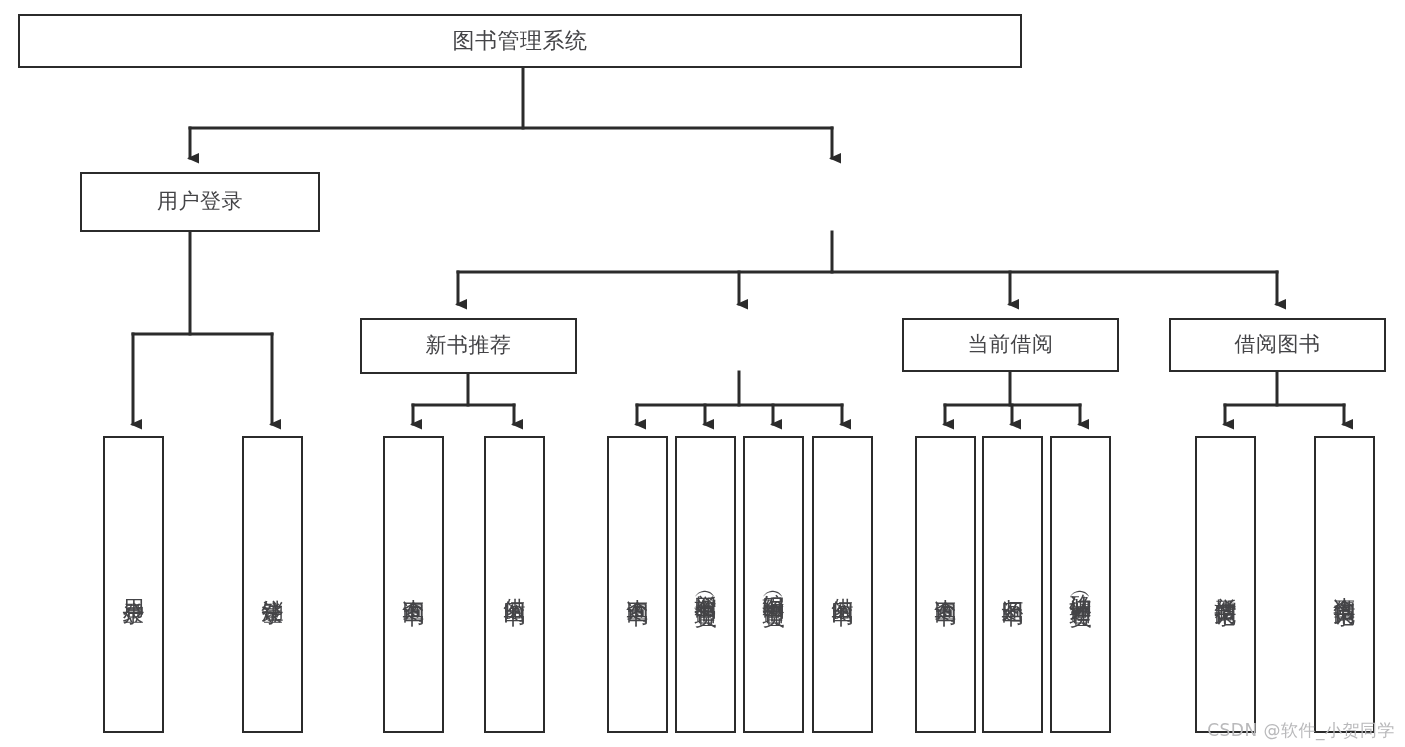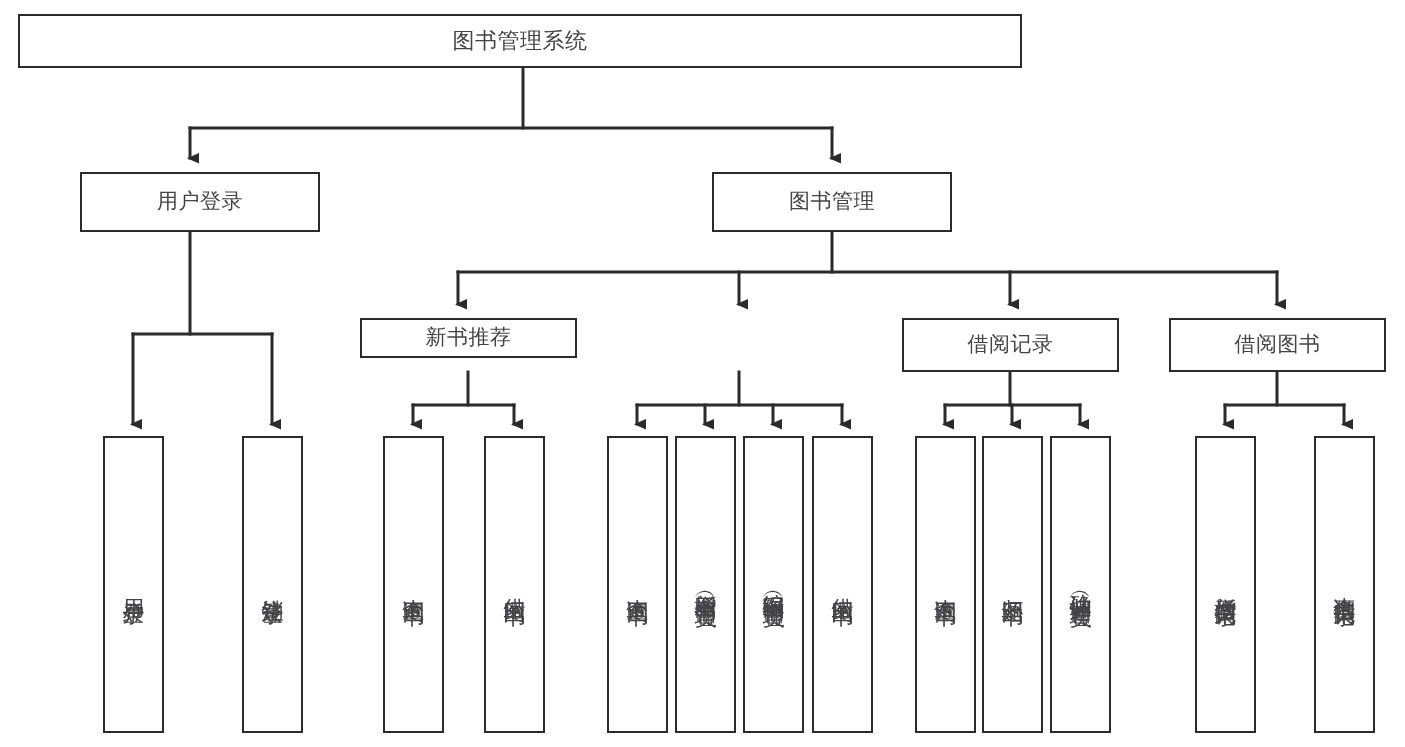--- a/index.html
+++ b/index.html
@@ -121,29 +121,26 @@
     </g>
   </svg>
 
   <div class="node root" style="left:18px; top:14px; width:1004px; height:54px;">
     <span class="label">图书管理系统</span>
   </div>
 
   <div class="node lvl2" style="left:80px; top:172px; width:240px; height:60px;">
     <span class="label">用户登录</span>
   </div>
-  <div class="node lvl2" style="left:712px; top:172px; width:240px; height:60px;">
-    <span class="label">图书管理</span>
-  </div>
 
-  <div class="node lvl3" style="left:360px; top:318px; width:217px; height:40px;">
+  <div class="node lvl3" style="left:360px; top:318px; width:217px; height:56px;">
     <span class="label">新书推荐</span>
   </div>
   <div class="node lvl3" style="left:902px; top:318px; width:217px; height:54px;">
-    <span class="label">借阅记录</span>
+    <span class="label">当前借阅</span>
   </div>
   <div class="node lvl3" style="left:1169px; top:318px; width:217px; height:54px;">
     <span class="label">借阅图书</span>
   </div>
 
   <div class="node vertical" style="left:103px; top:436px; width:61px; height:297px;">
     <span class="label">用户登录</span>
   </div>
   <div class="node vertical" style="left:242px; top:436px; width:61px; height:297px;">
     <span class="label">注销登录</span>
@@ -179,14 +176,15 @@
     <span class="label">确认归还（管理员）</span>
   </div>
 
   <div class="node vertical" style="left:1195px; top:436px; width:61px; height:297px;">
     <span class="label">新增借阅记录</span>
   </div>
   <div class="node vertical" style="left:1314px; top:436px; width:61px; height:297px;">
     <span class="label">查询借阅记录</span>
   </div>
 
+  <div id="watermark">CSDN @软件_小贺同学</div>
 
 </div>
 
 </body></html>

